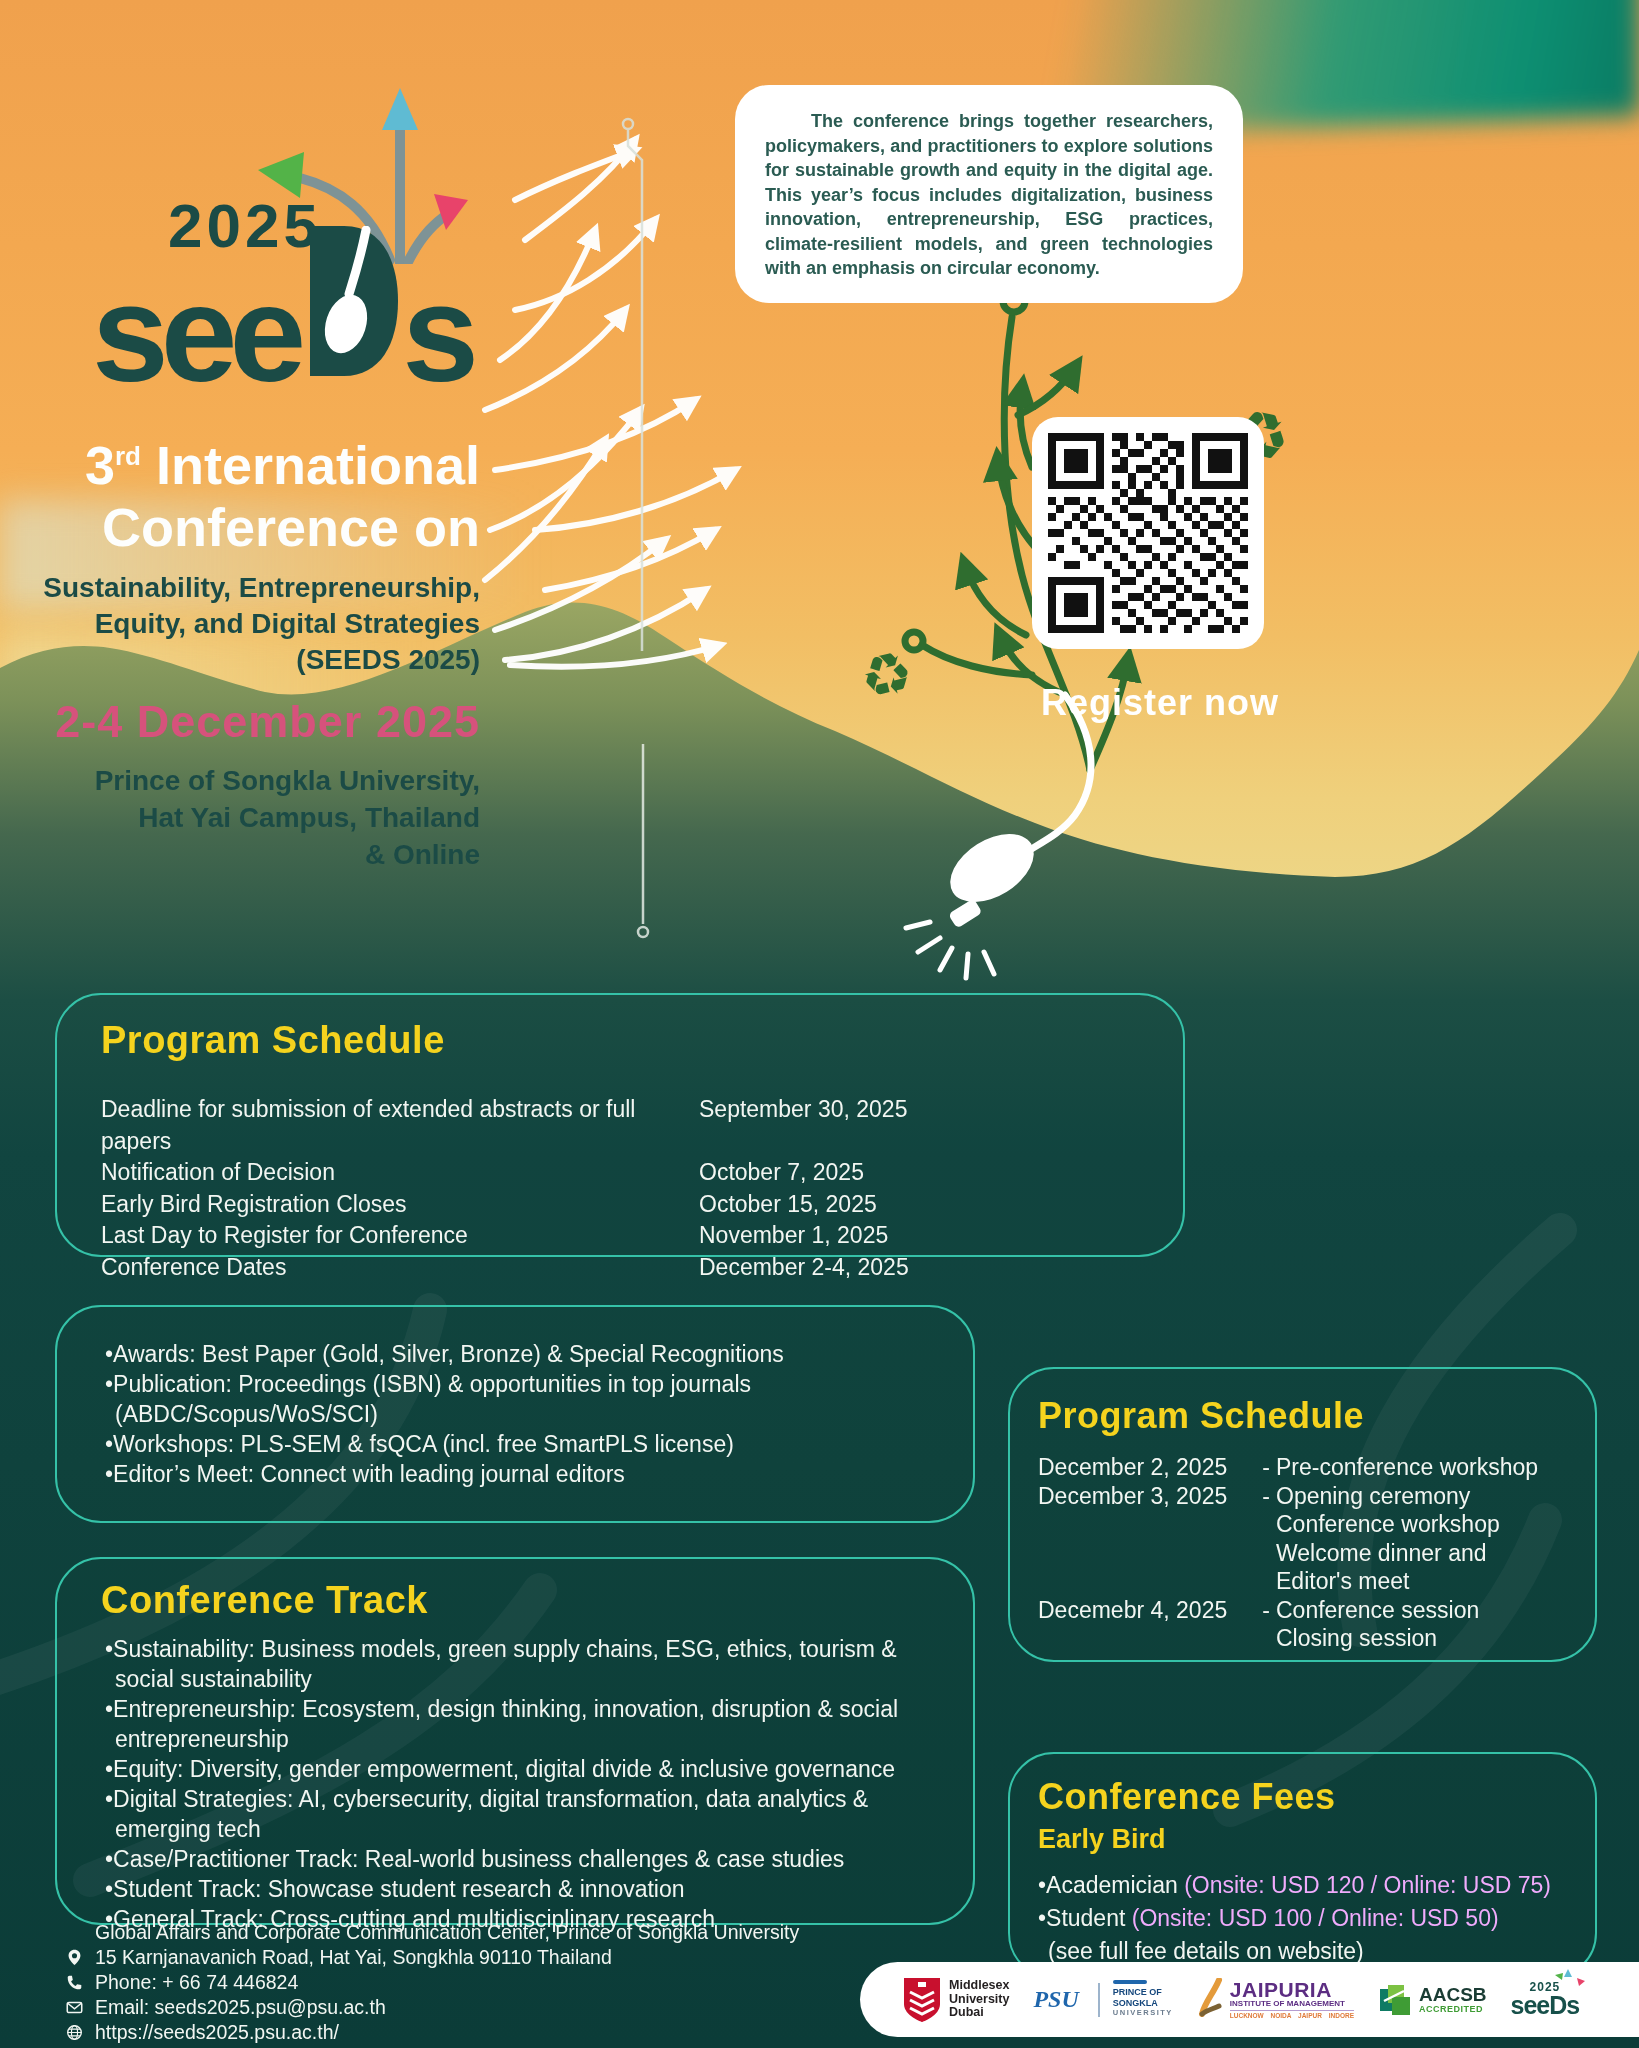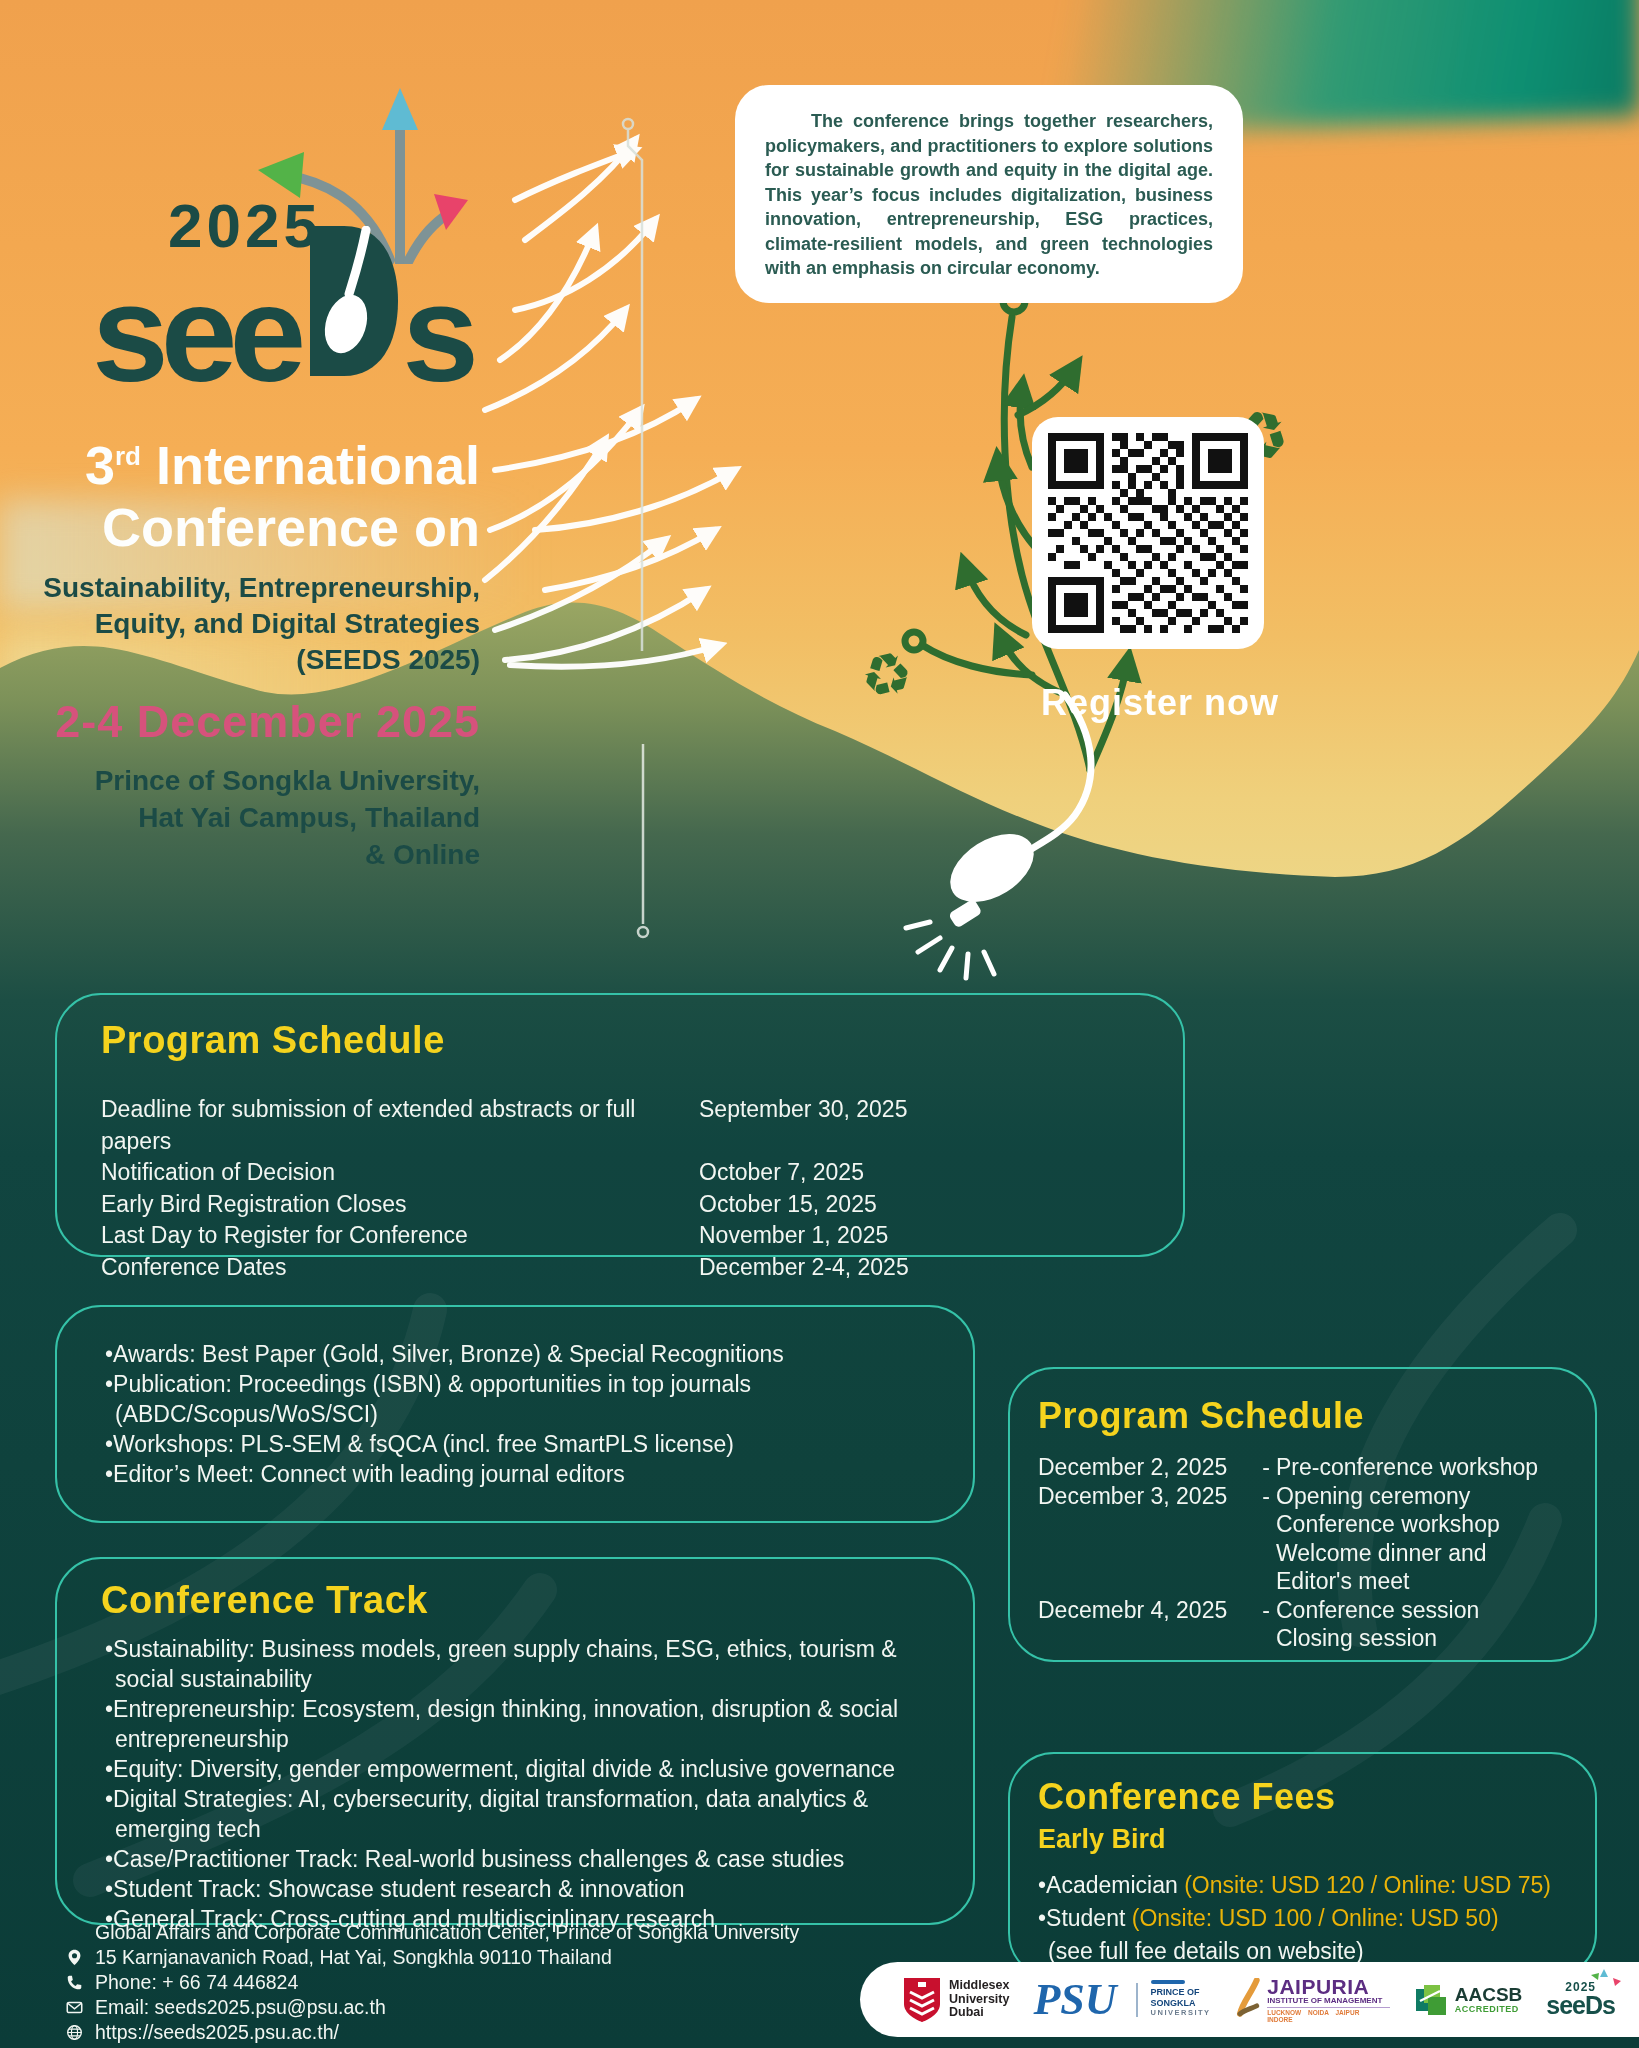--- a/index.html
+++ b/index.html
@@ -58,35 +58,35 @@
   .ds .box-title{font-size:36px;}
   .ds-rows{margin-top:16px;font-size:23px;line-height:28.5px;}
   .ds-row{display:flex;}
   .ds-date{width:218px;flex:none;}
   .ds-dash{width:20px;flex:none;text-align:center;}
   .ds-items{flex:1;}
   .fees{left:1008px;top:1752px;width:589px;height:227px;padding:22px 20px 0 28px;}
   .fees .box-title{font-size:36px;}
   .fees-sub{margin-top:6px;font-size:27px;font-weight:bold;color:#F5D31E;}
   .fees-rows{margin-top:14px;font-size:23px;line-height:33px;}
-  .fee-detail{color:#eab308;}
+  .fee-detail{color:#f0abfc;}
   .fees-note{padding-left:10px;}
   
   .footer{left:66px;top:1920px;width:800px;font-size:19.5px;line-height:25px;}
   .f-line{display:flex;align-items:center;}
   .f-line .ic{width:17px;height:17px;margin-right:12px;flex:none;}
   .f-org{padding-left:29px;}
   
   .partners{left:860px;top:1962px;width:779px;height:75px;background:#fff;
       border-radius:38px 0 0 38px;display:flex;align-items:center;gap:24px;
       padding:0 24px 0 42px;box-sizing:border-box;}
   .partner{display:flex;align-items:center;gap:7px;}
   .mdx-text{font-size:12.5px;line-height:13.5px;font-weight:bold;color:#231F20;}
   .psu-abbr{font-family:"Liberation Serif",serif;font-style:italic;font-weight:bold;
-      font-size:44px;color:#1F66AC;position:relative;}
+      font-size:24px;color:#1F66AC;position:relative;}
   .psu-div{width:2px;height:34px;background:#9DB4CC;margin:0 6px 0 12px;}
   .psu-lines{font-size:9px;line-height:10.5px;font-weight:bold;color:#14467C;}
   .psu-lines .bar{width:34px;height:4px;background:#1F66AC;border-radius:2px;margin-bottom:3px;}
   .psu-lines .u{letter-spacing:1.5px;color:#6B7C8E;font-size:7.5px;}
   .jp-text{line-height:1;}
   .jp-name{font-size:21px;font-weight:bold;color:#5C2D82;letter-spacing:.5px;}
   .jp-tag{font-size:8px;font-weight:bold;color:#5C2D82;border-bottom:1px solid #B59CD0;padding-bottom:2px;}
   .jp-cities{font-size:6.5px;font-weight:bold;color:#E07B39;word-spacing:5px;margin-top:2px;}
   .aacsb-text .n{font-size:19px;font-weight:bold;color:#1A3C34;line-height:19px;}
   .aacsb-text .t{font-size:9px;font-weight:bold;color:#3F9C35;letter-spacing:.5px;}

